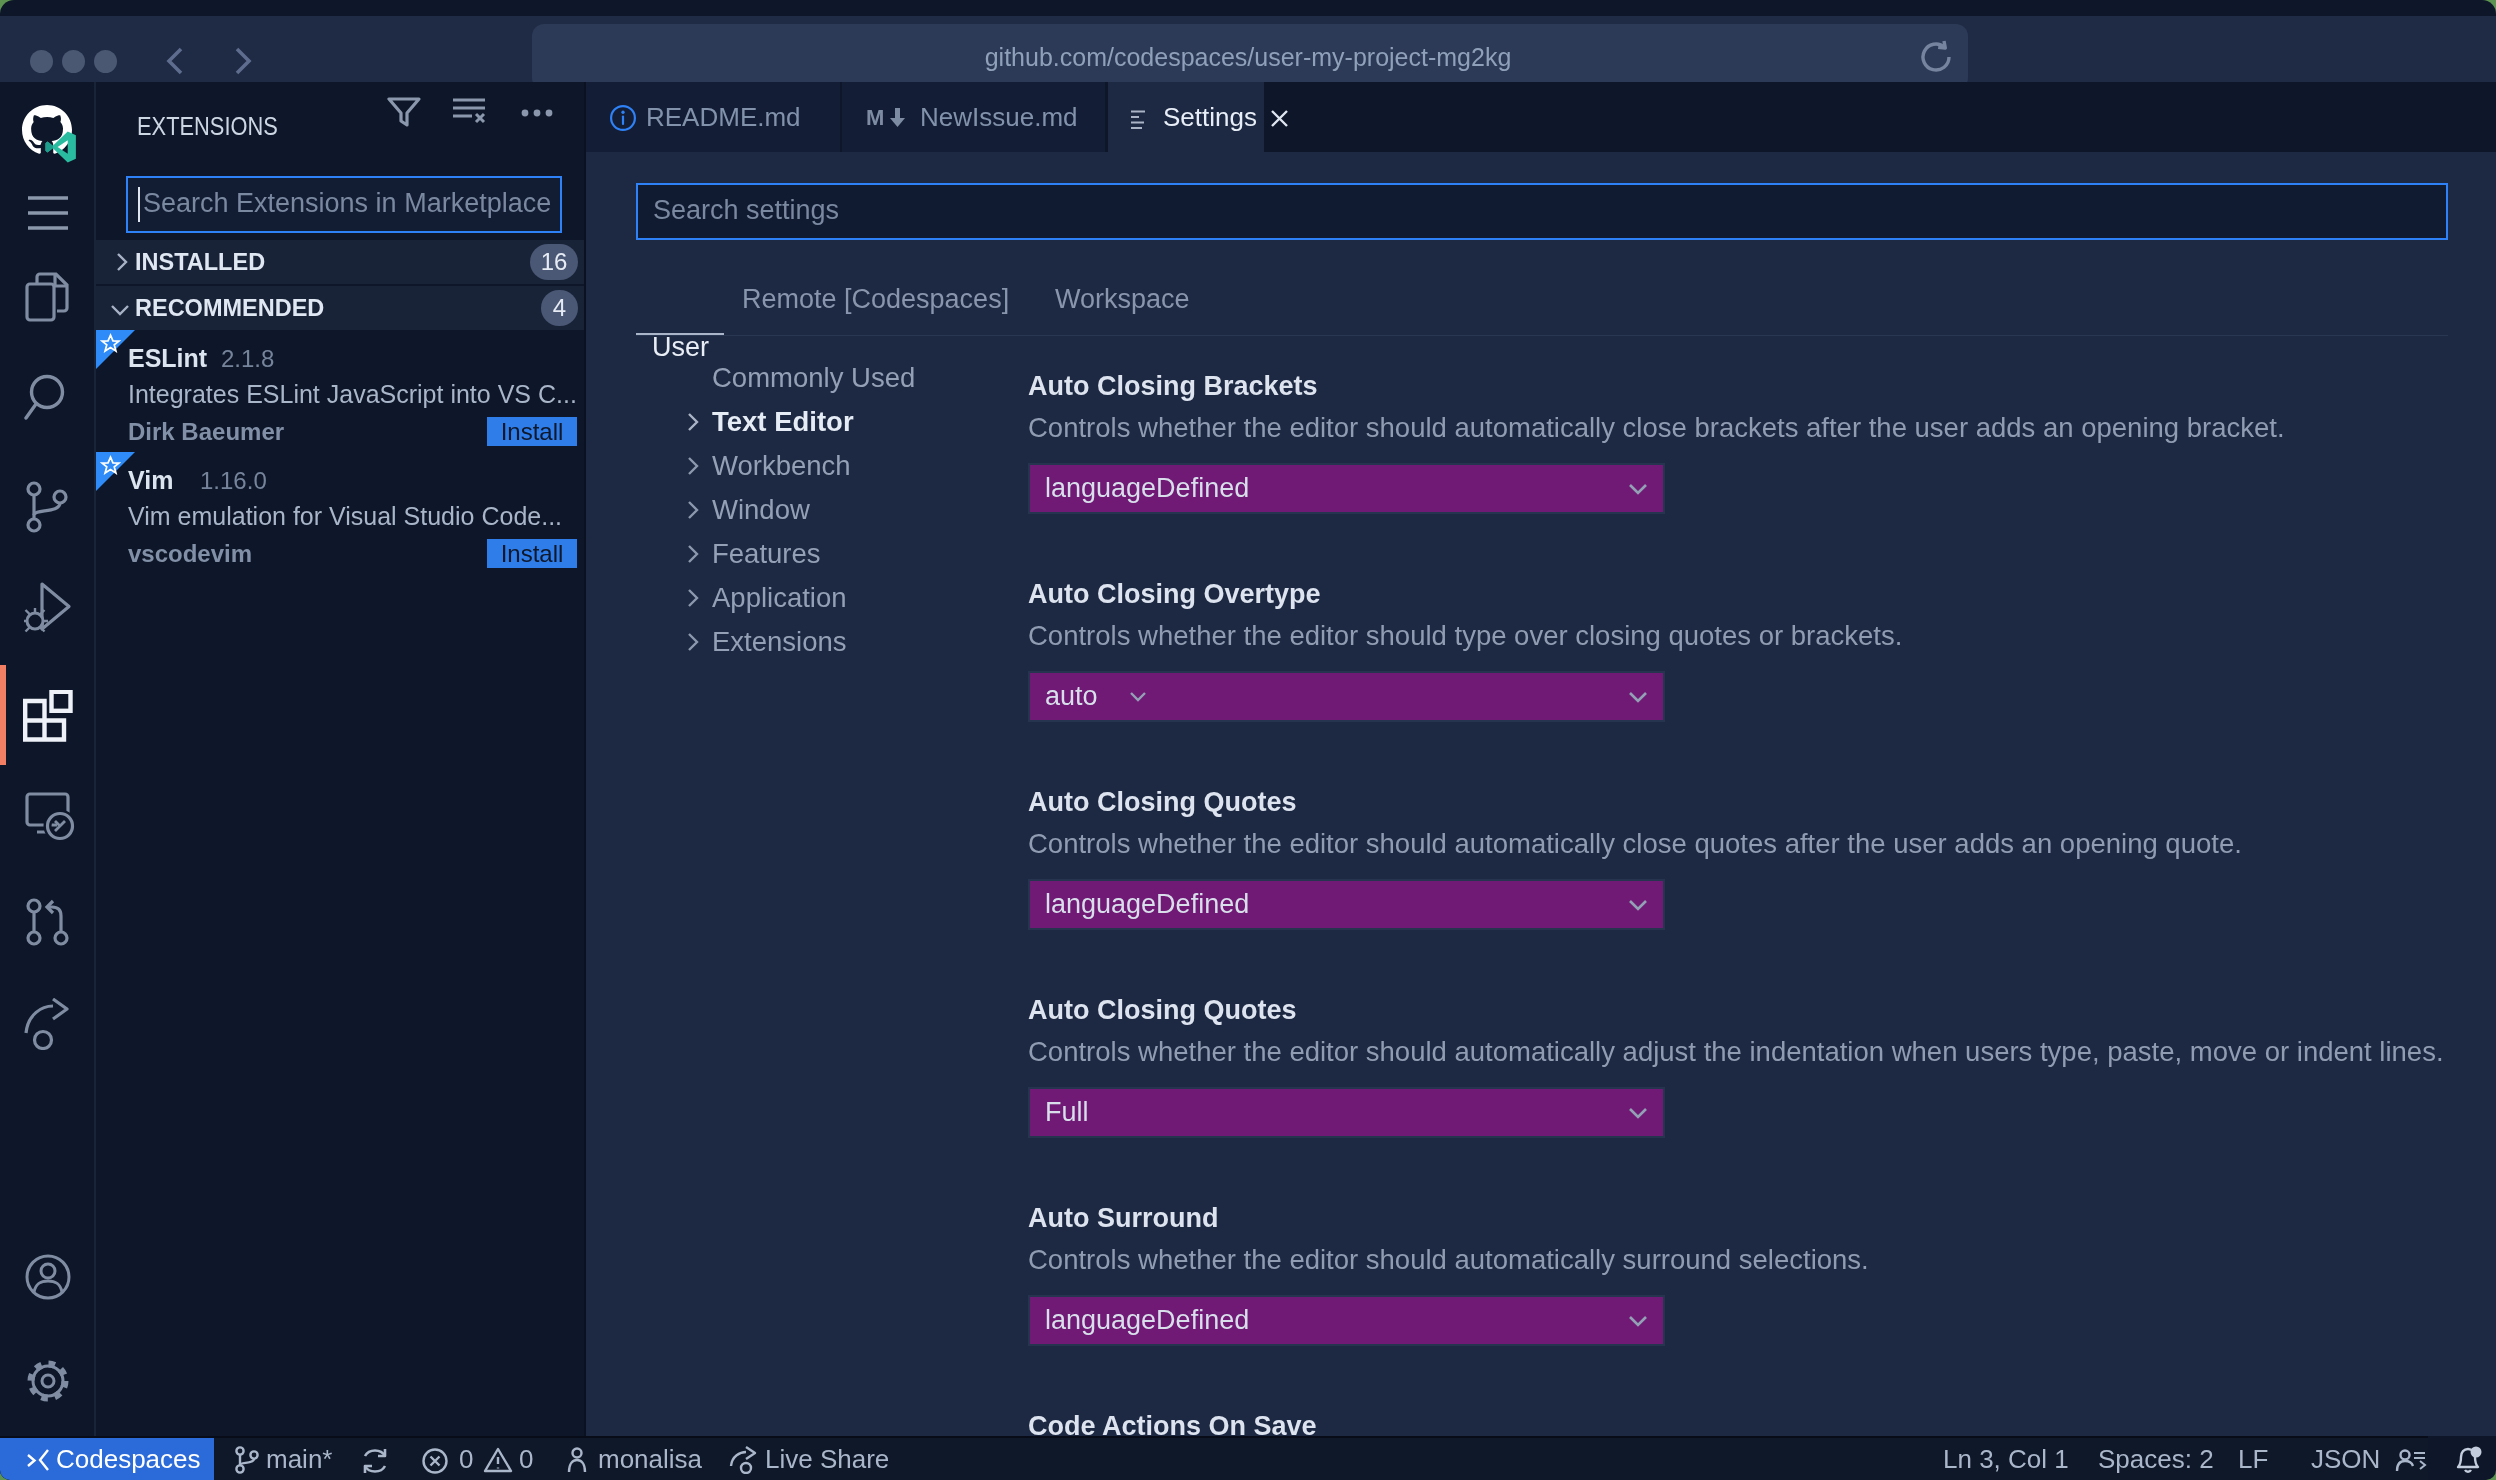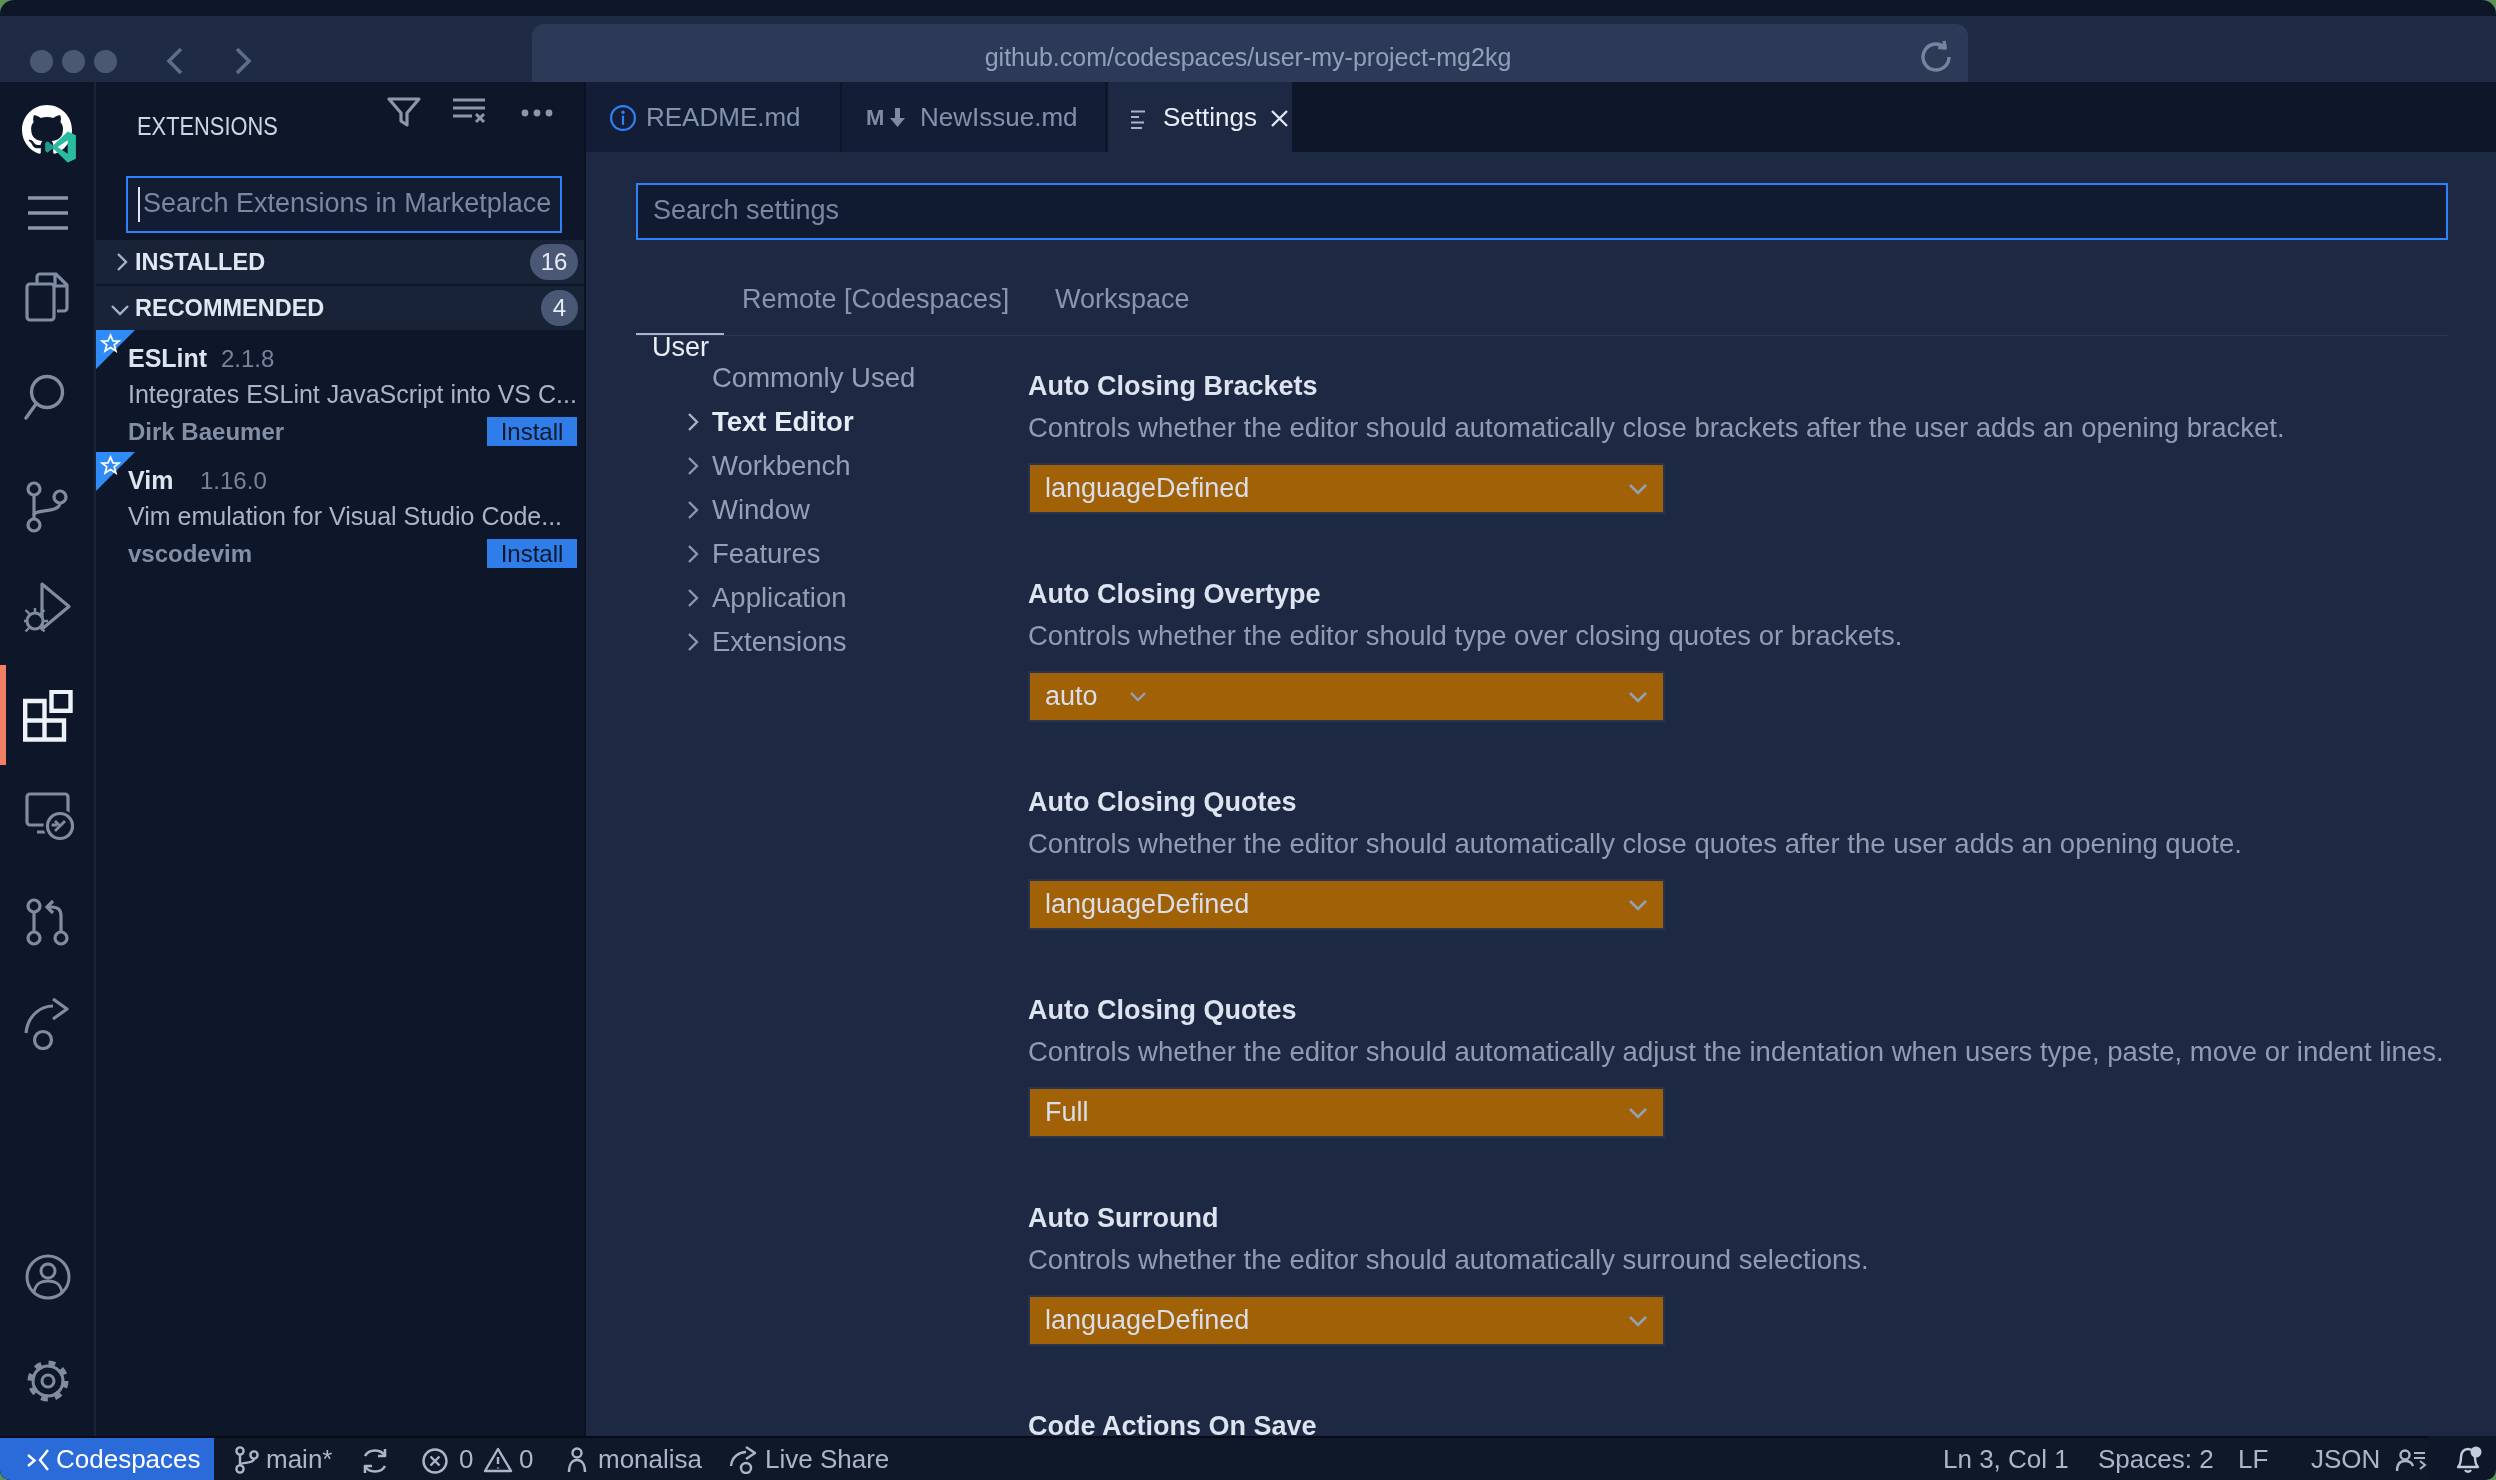--- a/index.html
+++ b/index.html
@@ -30,31 +30,31 @@
   .extname { position:absolute; left:32px; color:#dce4ef; font-weight:bold; font-size:25px; line-height:30px; }
   .extver  { position:absolute; color:#76849b; font-size:24px; line-height:30px; }
   .extdesc { position:absolute; left:32px; color:#a9b5c9; font-size:25px; line-height:30px; white-space:pre; }
   .extauth { position:absolute; left:32px; color:#8290a7; font-weight:bold; font-size:24px; line-height:30px; }
   .install { position:absolute; left:391px; width:90px; height:29px; background:#2e7de9; color:#0f172a;
              font-size:24px; text-align:center; line-height:29px; }
   
   #editor { position:absolute; left:586px; top:82px; width:1910px; height:1354px; background:#0d1729; }
   .tab { position:absolute; top:0; height:70px; background:#131e36; }
   .tlbl { position:absolute; top:0; line-height:70px; font-size:26px; color:#8292ab; }
-  #tabactive { position:absolute; left:522px; top:0; width:184px; height:70px; background:#1d2942; }
+  #tabactive { position:absolute; left:522px; top:0; width:156px; height:70px; background:#1d2942; }
   #editbody { position:absolute; left:0; top:70px; width:1910px; height:1284px; background:#1d2942; }
   #setsearch { position:absolute; left:50px; top:31px; width:1812px; height:57px; background:#101b32; border:2px solid #2f81f7; }
   #setsearch .ph { position:absolute; left:15px; top:0; line-height:51px; color:#7a88a0; font-size:27px; }
   .scopetab { position:absolute; top:131px; font-size:27px; line-height:32px; color:#8895ac; }
   #underline { position:absolute; left:50px; top:181px; width:88px; height:3px; background:#aab5c9; }
   #scopeline { position:absolute; left:50px; top:183px; width:1812px; height:1px; background:#2a3752; }
   .tree { position:absolute; font-size:27.5px; line-height:32px; color:#93a0b5; }
   .stitle { position:absolute; left:442px; font-size:27px; line-height:32px; font-weight:bold; color:#dde4f0; }
   .sdesc { position:absolute; left:442px; font-size:27.5px; line-height:32px; color:#909cb2; white-space:pre; }
-  .sselect { position:absolute; left:442px; width:637px; height:51px; background:#a16207; border:2px solid #26344f; }
+  .sselect { position:absolute; left:442px; width:637px; height:51px; background:#701a75; border:2px solid #26344f; }
   .sselect .val { position:absolute; left:15px; top:0; line-height:47px; font-size:27px; color:#d8dfeb; }
   .selchev { position:absolute; left:593px; top:12px; }
   
   #status { position:absolute; left:0; top:1436px; width:2428px; height:44px; background:#0f1829; border-top:2px solid #070c18; }
   #cspace { position:absolute; left:0; top:0; width:214px; height:44px; background:#2b6bd9; }
   .sitem { position:absolute; top:0; line-height:42px; font-size:26px; color:#aab6ca; }
   .icon { stroke:#7f8ca2; fill:none; stroke-width:3.2; }
 </style>
 </head>
 <body>

